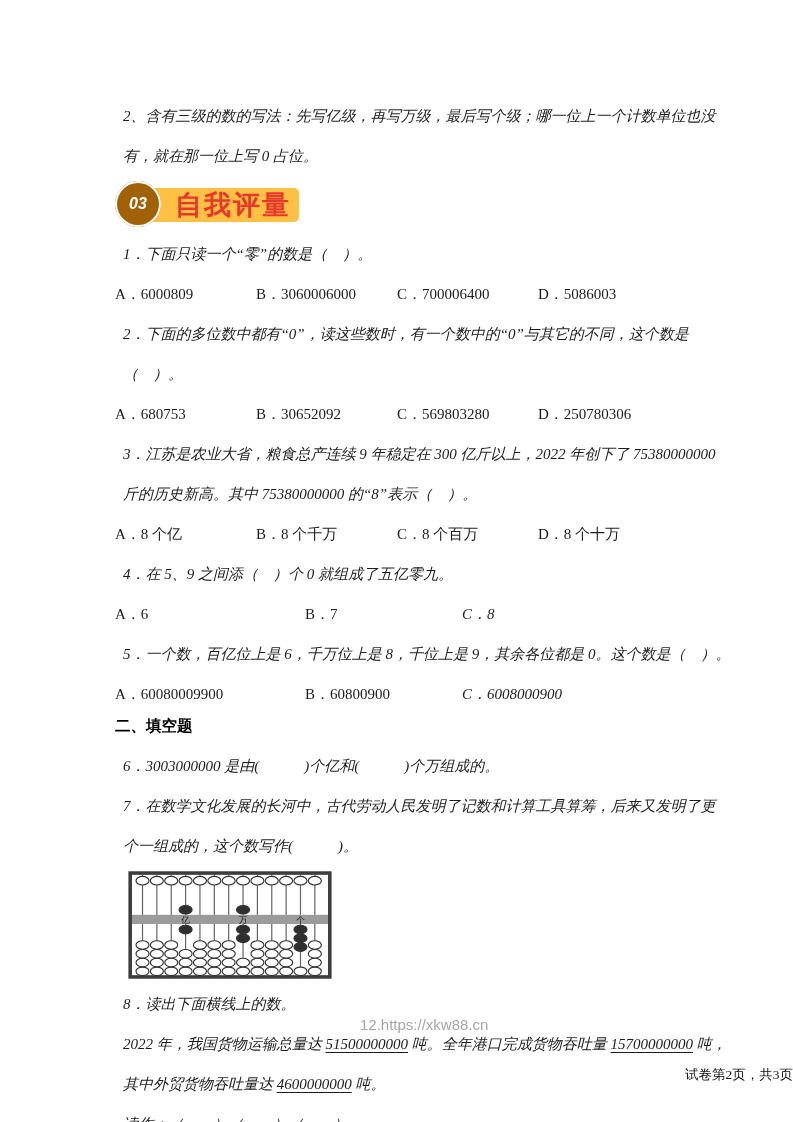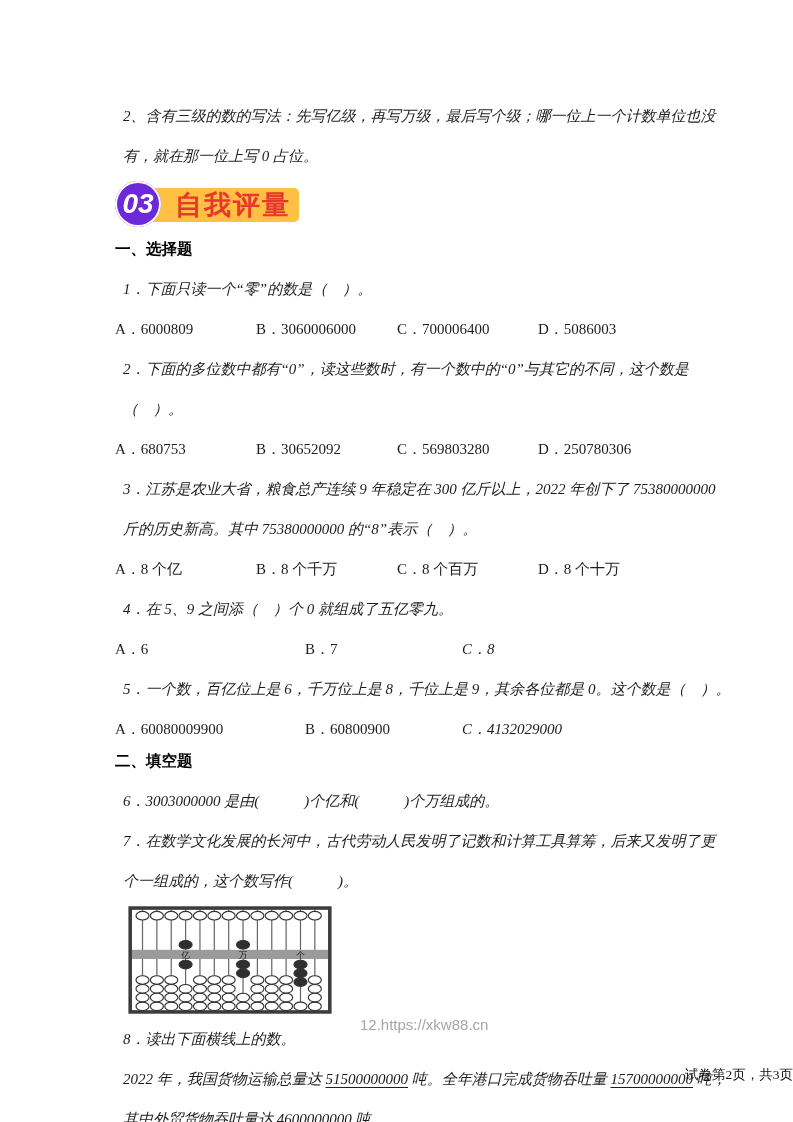--- a/index.html
+++ b/index.html
@@ -13,22 +13,22 @@
   .opts{display:flex;line-height:32px;white-space:nowrap;}
   .opts.four .o{width:141px;}
   .opts.four .o:last-child{width:auto;}
   .opts.three .o{width:190px;}
   .opts.three .o:nth-child(2){width:157px;}
   .opts.three .o:last-child{width:auto;font-style:italic;}
   
   .badge{position:relative;height:50px;margin:5px 0 3px;}
   .badge-strip{position:absolute;left:26px;top:8px;width:158px;height:34px;background:#ffc043;border-radius:5px;}
   .badge-num{
-    position:absolute;left:0;top:1px;width:46px;height:46px;background:#6d28d9;border-radius:50%;
-    color:#ffffff;font-weight:bold;font-style:italic;font-size:28px;
+    position:absolute;left:0;top:1px;width:46px;height:46px;background:#a16207;border-radius:50%;
+    color:#ffffff;font-weight:bold;font-style:italic;font-size:16px;
     display:flex;align-items:center;justify-content:center;
     font-family:"Liberation Sans", sans-serif;
     box-shadow:0 0 0 2px #ffffff inset;
   }
   .badge-title{
     position:absolute;left:60px;top:8px;font-size:27px;line-height:34px;font-weight:bold;
     color:#e8372c;letter-spacing:2px;white-space:nowrap;
   }
   
   .abacus-wrap{margin:4px 0 4px 13px;width:204px;height:110px;}
@@ -51,21 +51,20 @@
 
   <p class="line">2、含有三级的数的写法：先写亿级，再写万级，最后写个级；哪一位上一个计数单位也没</p>
   <p class="line">有，就在那一位上写 0 占位。</p>
 
   <div class="badge">
     <span class="badge-strip"></span>
     <span class="badge-num">03</span>
     <span class="badge-title">自我评量</span>
   </div>
 
-  <p class="sec">一、选择题</p>
 
   <p class="line">1．下面只读一个“零”的数是（　）。</p>
   <div class="opts four">
     <span class="o">A．6000809</span>
     <span class="o">B．3060006000</span>
     <span class="o">C．700006400</span>
     <span class="o">D．5086003</span>
   </div>
 
   <p class="line">2．下面的多位数中都有“0”，读这些数时，有一个数中的“0”与其它的不同，这个数是</p>
@@ -90,21 +89,21 @@
   <div class="opts three">
     <span class="o">A．6</span>
     <span class="o">B．7</span>
     <span class="o">C．8</span>
   </div>
 
   <p class="line">5．一个数，百亿位上是 6，千万位上是 8，千位上是 9，其余各位都是 0。这个数是（　）。</p>
   <div class="opts three">
     <span class="o">A．60080009900</span>
     <span class="o">B．60800900</span>
-    <span class="o">C．4132029000</span>
+    <span class="o">C．6008000900</span>
   </div>
 
   <p class="sec">二、填空题</p>
 
   <p class="line">6．3003000000 是由(　　　)个亿和(　　　)个万组成的。</p>
 
   <p class="line">7．在数学文化发展的长河中，古代劳动人民发明了记数和计算工具算筹，后来又发明了更</p>
   <p class="line">个一组成的，这个数写作(　　　)。</p>
 
   <div class="abacus-wrap">

